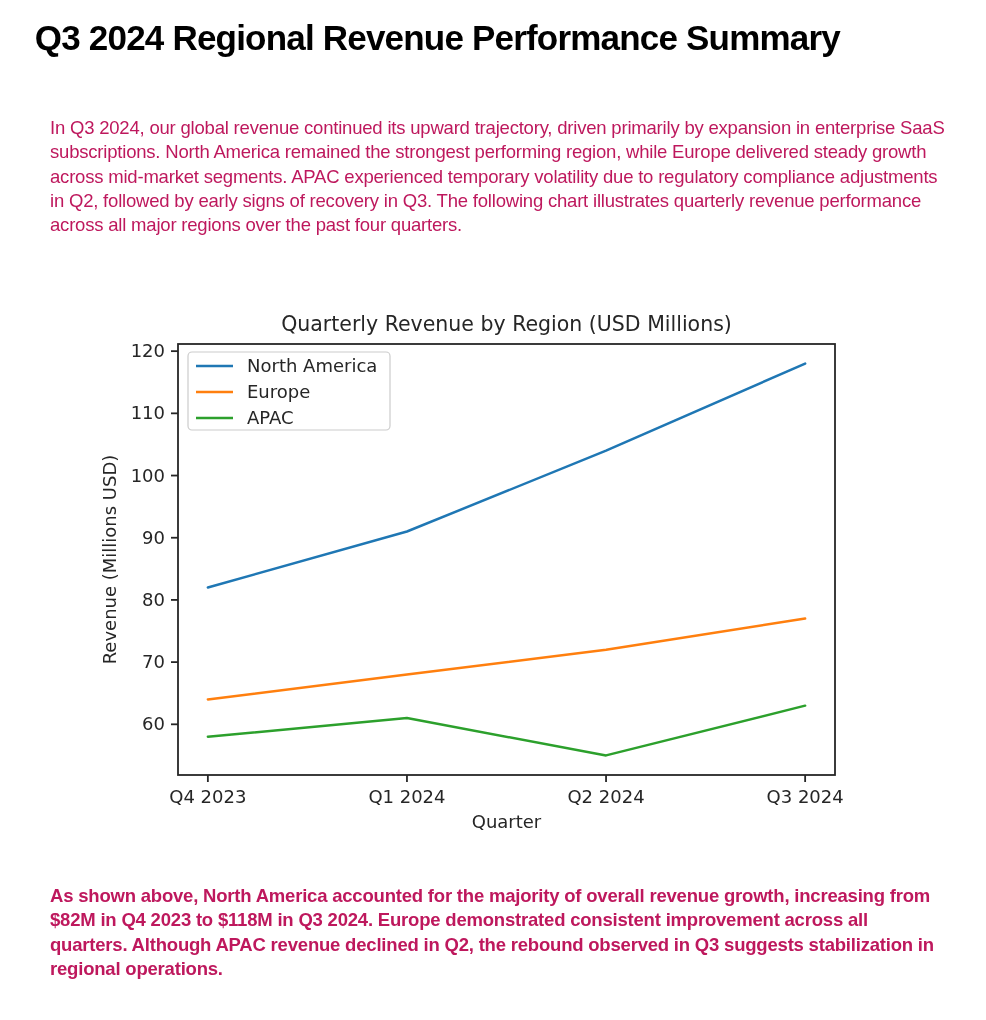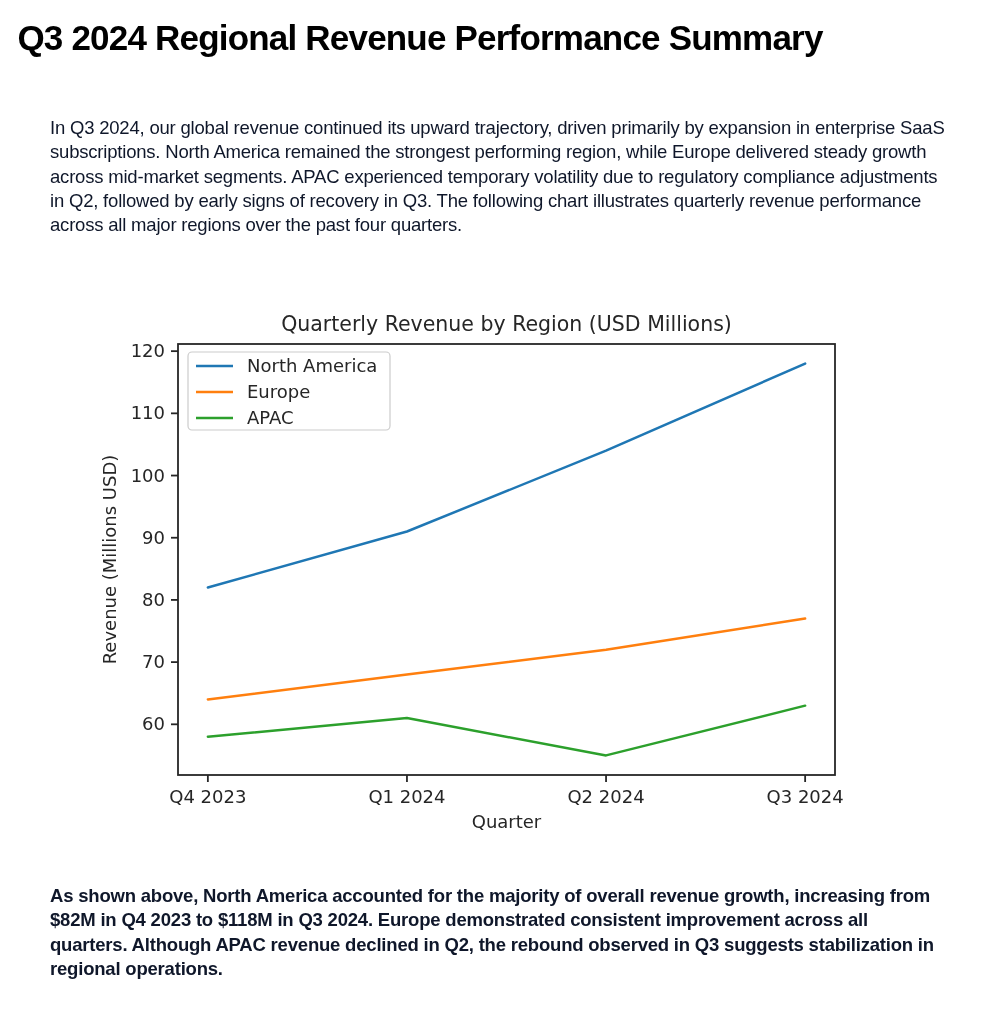--- a/index.html
+++ b/index.html
@@ -11,35 +11,35 @@
     font-family: "Liberation Sans", sans-serif;
     color: #000000;
     overflow: hidden;
   }
   .doc-title {
     position: absolute;
     top: 18px;
     left: 0;
     width: 840px;
     margin: 0;
-    text-align: center;
+    text-align: right;
     font-size: 35px;
     font-weight: 700;
     letter-spacing: -0.8px;
     color: #000000;
   }
   .para {
     position: absolute;
     left: 50px;
     width: 900px;
     margin: 0;
     font-size: 18.5px;
     line-height: 24.3px;
     letter-spacing: -0.2px;
-    color: #0f172a;
+    color: #be185d;
   }
   .para-intro   { top: 116px; }
   .para-closing { top: 884px; font-weight: bold; }
   .chart-wrap {
     position: absolute;
     top: 300px;
     left: 0;
     width: 986px;
     height: 550px;
   }

